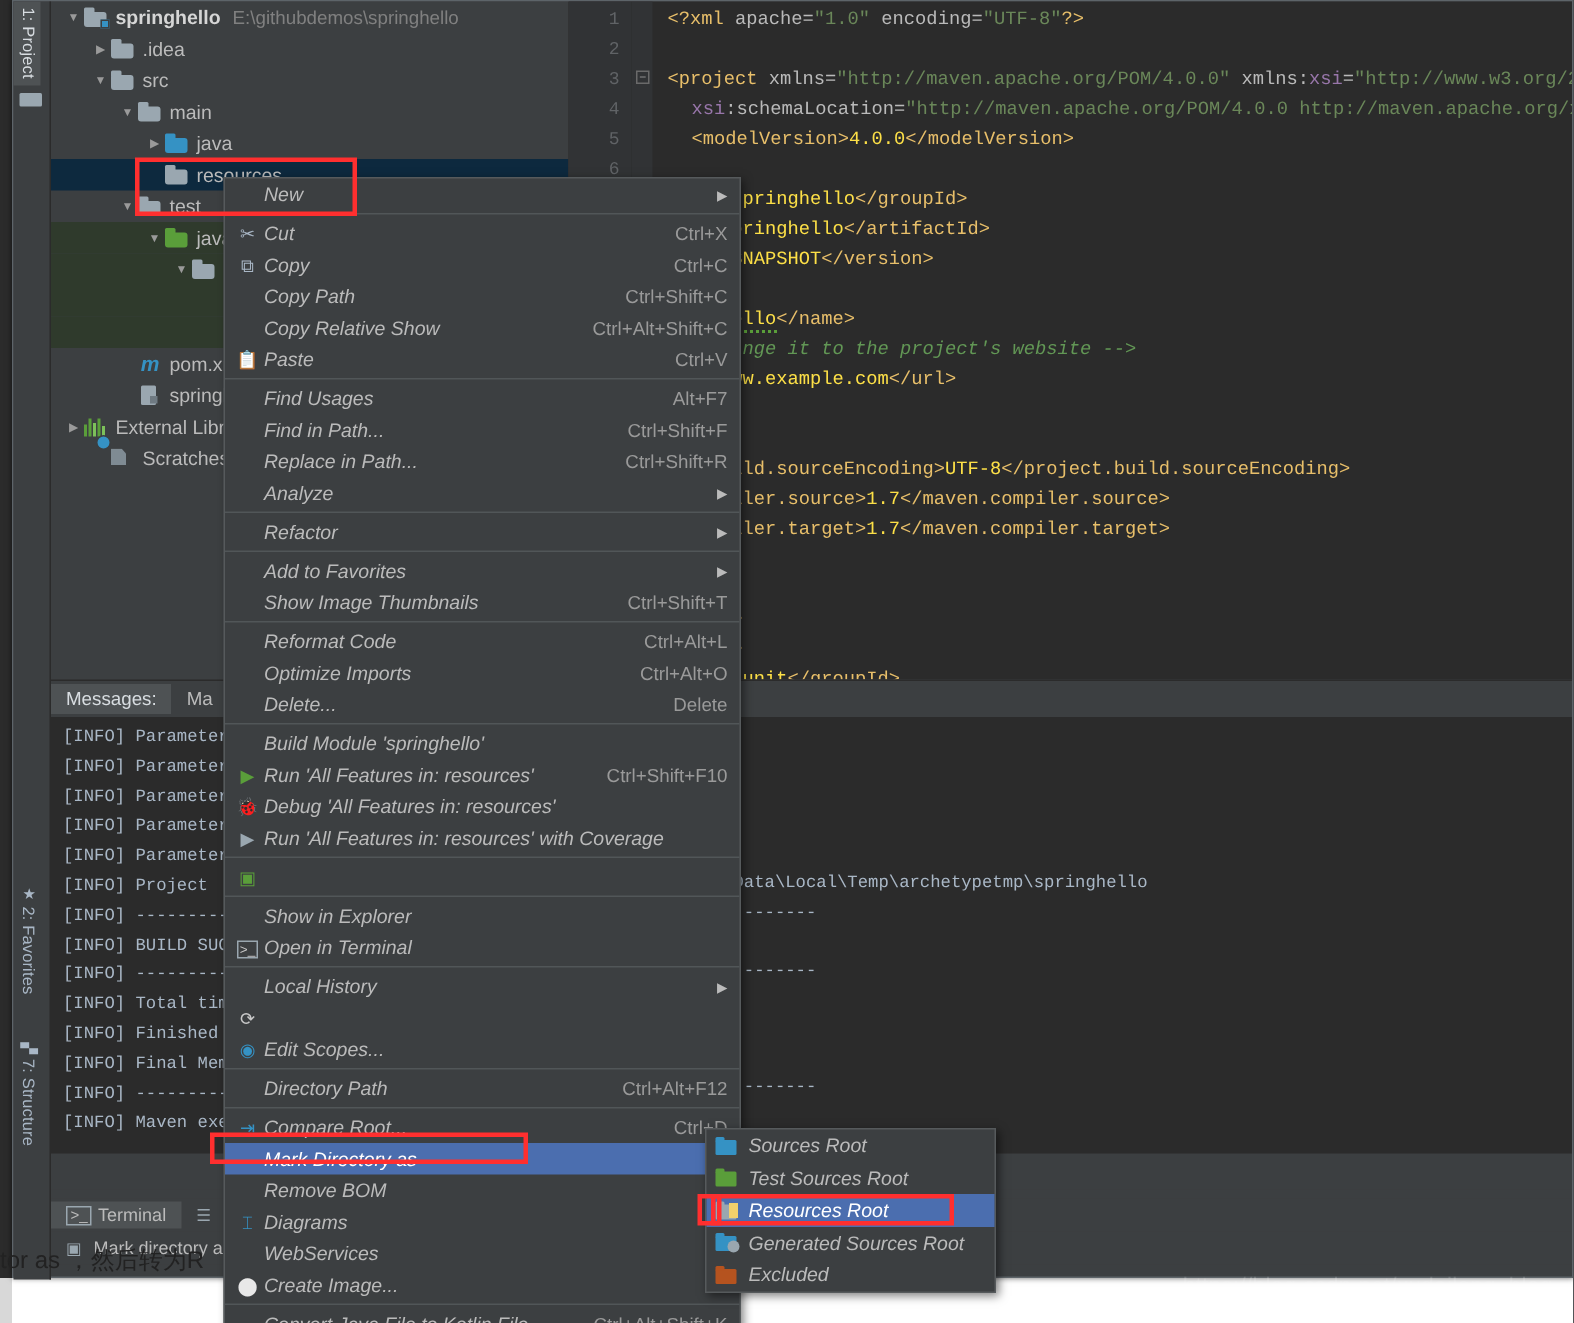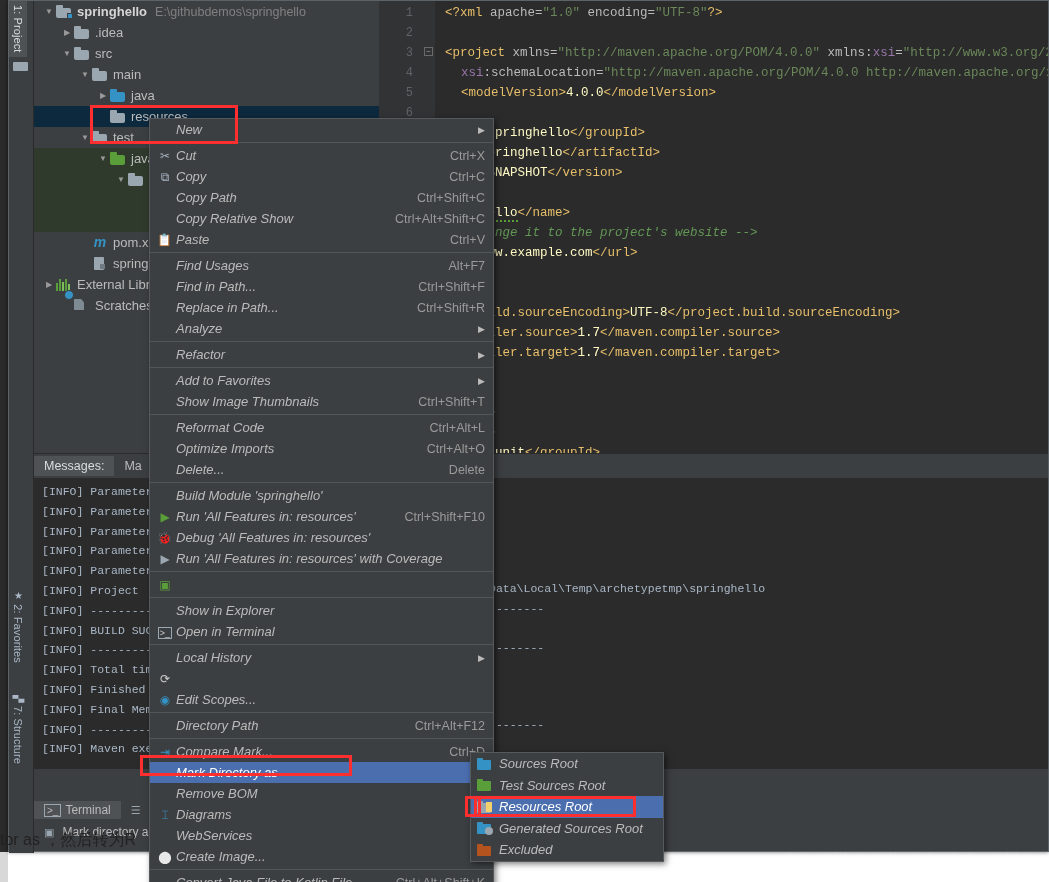--- a/index.html
+++ b/index.html
@@ -135,21 +135,21 @@
     font-size: 12.5px;
     color: #a9b7c6;
     padding-top: 2px;
     white-space: nowrap;
   }
   .cline { height: 20px; line-height: 20px; padding-left: 10px; }
   .tag { color: #e8bf6a; }
   .attr { color: #bababa; }
   .nsattr { color: #9876aa; }
   .str { color: #6a8759; }
-  .txt { color: #fef9c3; }
+  .txt { color: #fde047; }
   .cmt { color: #629755; font-style: italic; }
   .squig { border-bottom: 2px dotted #5a9e3a; }
 
   
   .msg-panel {
     position: absolute; left: 25px; top: 452px; right: 0; height: 340px;
     background: #3c3f41;
     border-top: 1px solid #2b2b2b;
   }
   .msg-tabs {
@@ -698,21 +698,21 @@
         </div>
         <div class="sep"></div>
         <div class="mi">
           <span class="ico"></span>
           <span class="lbl">Directory Path</span>
           <span class="sc">Ctrl+Alt+F12</span>
         </div>
         <div class="sep"></div>
         <div class="mi">
           <span class="ico"><span style="color:#3592c4;">⇥</span></span>
-          <span class="lbl">Compare Mark...</span>
+          <span class="lbl">Compare Root...</span>
           <span class="sc">Ctrl+D</span>
         </div>
         <div class="mi hl">
           <span class="ico"></span>
           <span class="lbl">Mark Directory as</span>
           <span class="sub">▶</span>
         </div>
         <div class="mi">
           <span class="ico"></span>
           <span class="lbl">Remove BOM</span>

